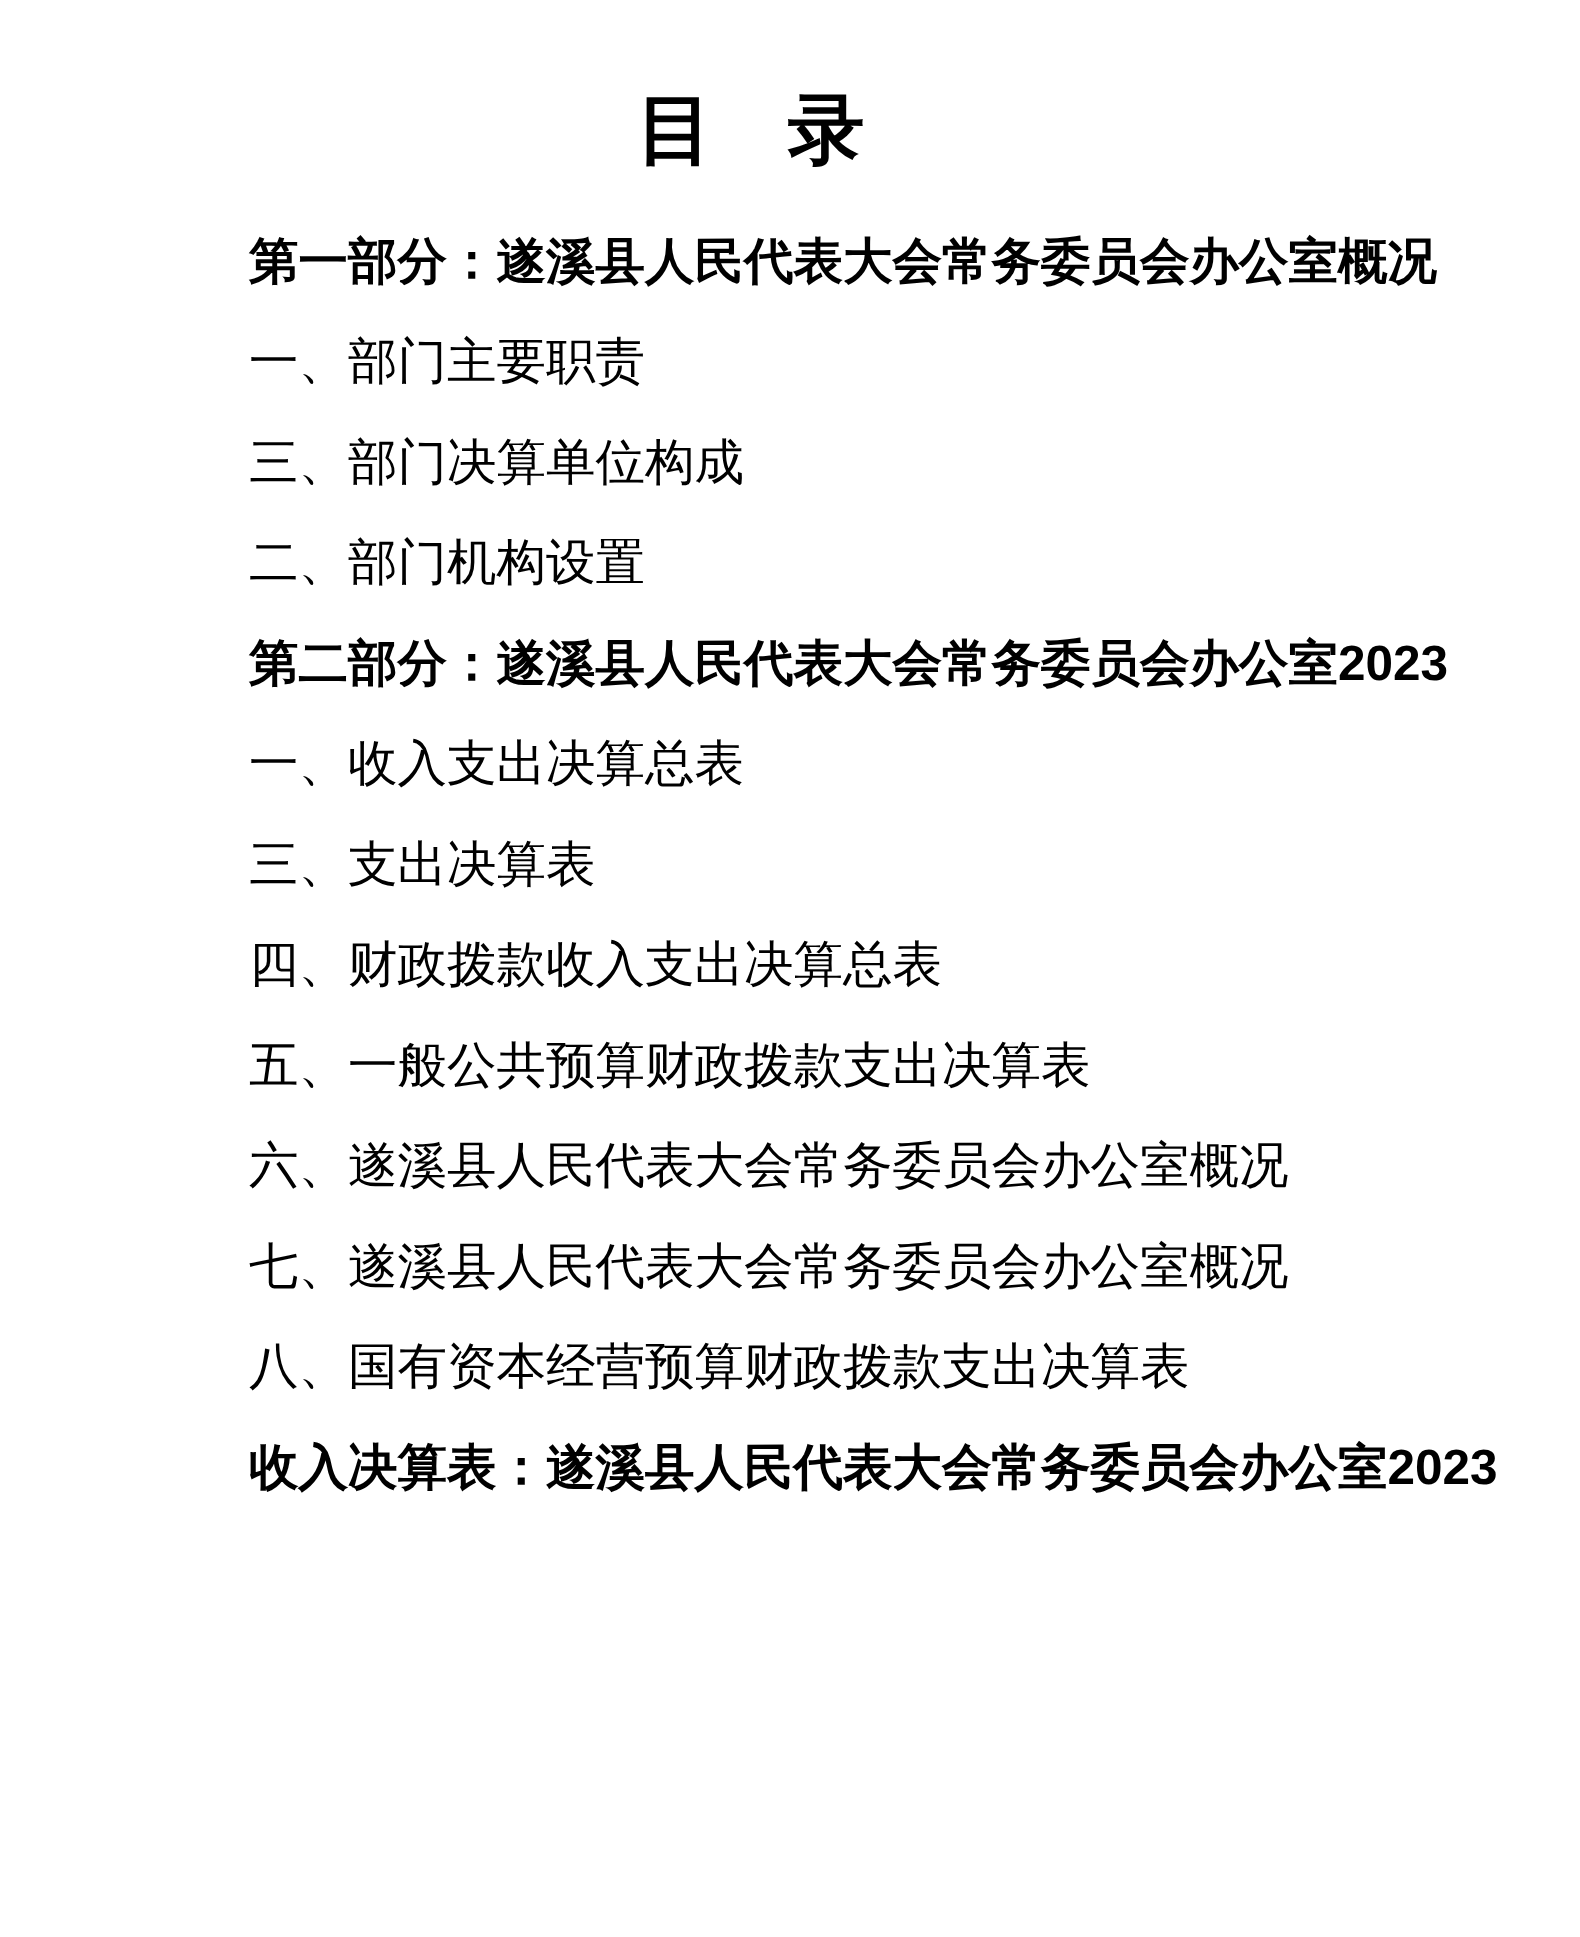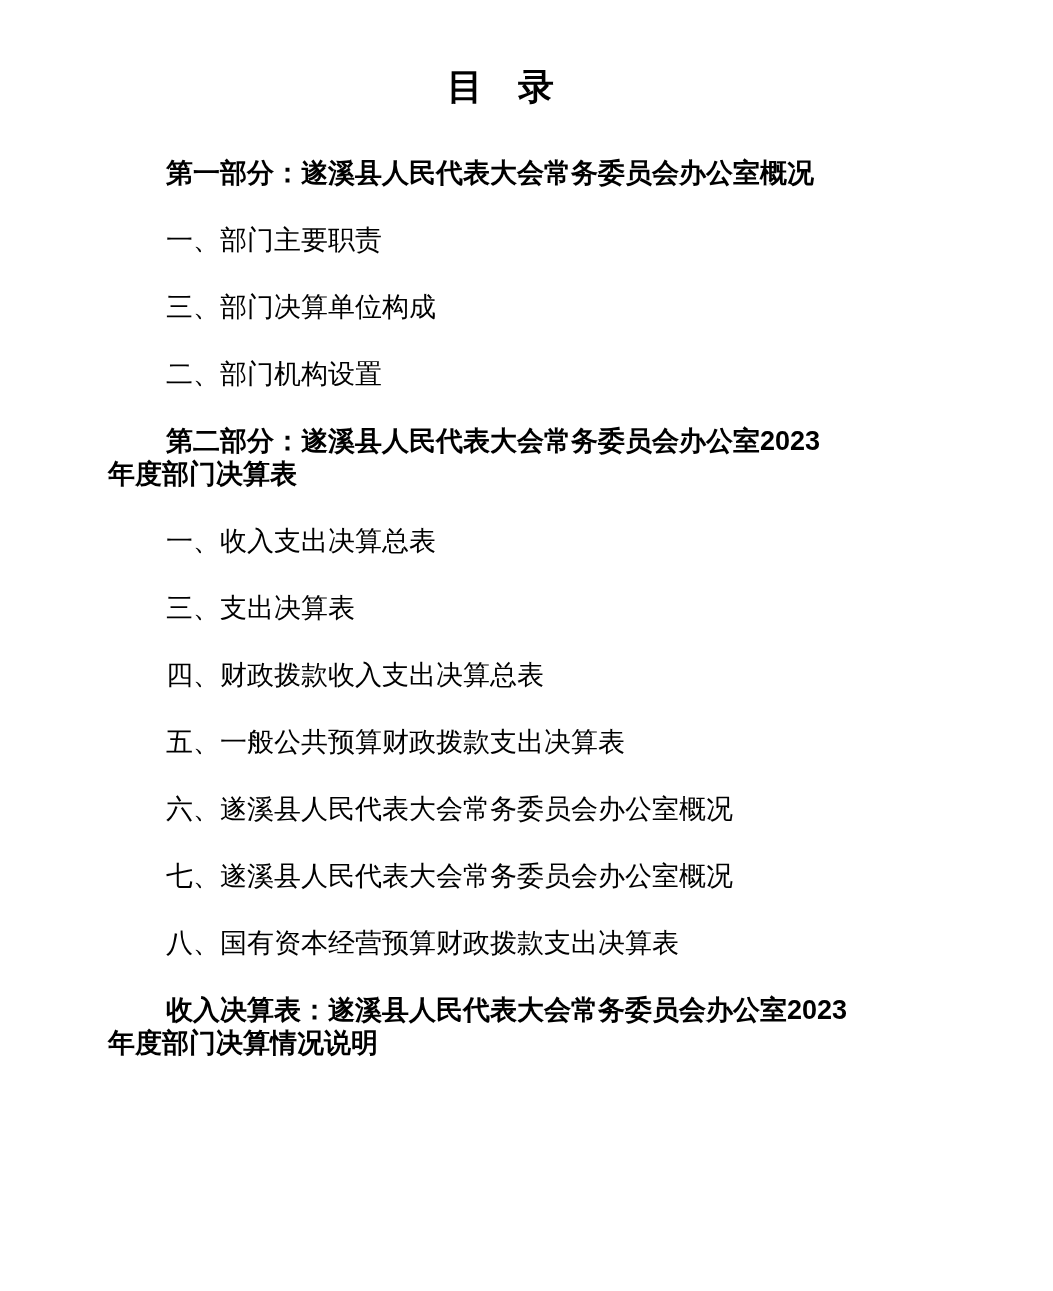--- a/index.html
+++ b/index.html
@@ -14,30 +14,30 @@
     box-sizing: border-box;
     width: 1053px;
     height: 1291px;
     background: #ffffff;
     padding: 62px 160px 40px 108px;
     overflow: hidden;
   }
   .doc-title {
     margin: 0 0 45px 0;
     text-align: center;
-    font-size: 36px;
+    font-size: 51px;
     font-weight: bold;
     line-height: 50px;
     letter-spacing: 0.35em;
     text-indent: 0.35em; 
     white-space: nowrap;
   }
   .entry {
     margin: 0 0 34px 0;
-    font-size: 27px;
+    font-size: 33px;
     line-height: 33px;
     font-weight: normal;
   }
   .entry.heading {
     font-weight: bold;
   }
   .ln {
     display: block;
     white-space: nowrap;
   }
@@ -65,21 +65,20 @@
     <p class="entry item">
       <span class="ln first">三、部门决算单位构成</span>
     </p>
 
     <p class="entry item">
       <span class="ln first">二、部门机构设置</span>
     </p>
 
     <p class="entry heading">
       <span class="ln first">第二部分：遂溪县人民代表大会常务委员会办公室2023</span>
-      <span class="ln">年度部门决算表</span>
     </p>
 
     <p class="entry item">
       <span class="ln first">一、收入支出决算总表</span>
     </p>
 
 
     <p class="entry item">
       <span class="ln first">三、支出决算表</span>
     </p>
@@ -100,18 +99,17 @@
       <span class="ln first">七、遂溪县人民代表大会常务委员会办公室概况</span>
     </p>
 
     <p class="entry item">
       <span class="ln first">八、国有资本经营预算财政拨款支出决算表</span>
     </p>
 
 
     <p class="entry heading">
       <span class="ln first">收入决算表：遂溪县人民代表大会常务委员会办公室2023</span>
-      <span class="ln">年度部门决算情况说明</span>
     </p>
 
 
   </div>
 </div>
 
 </body></html>

